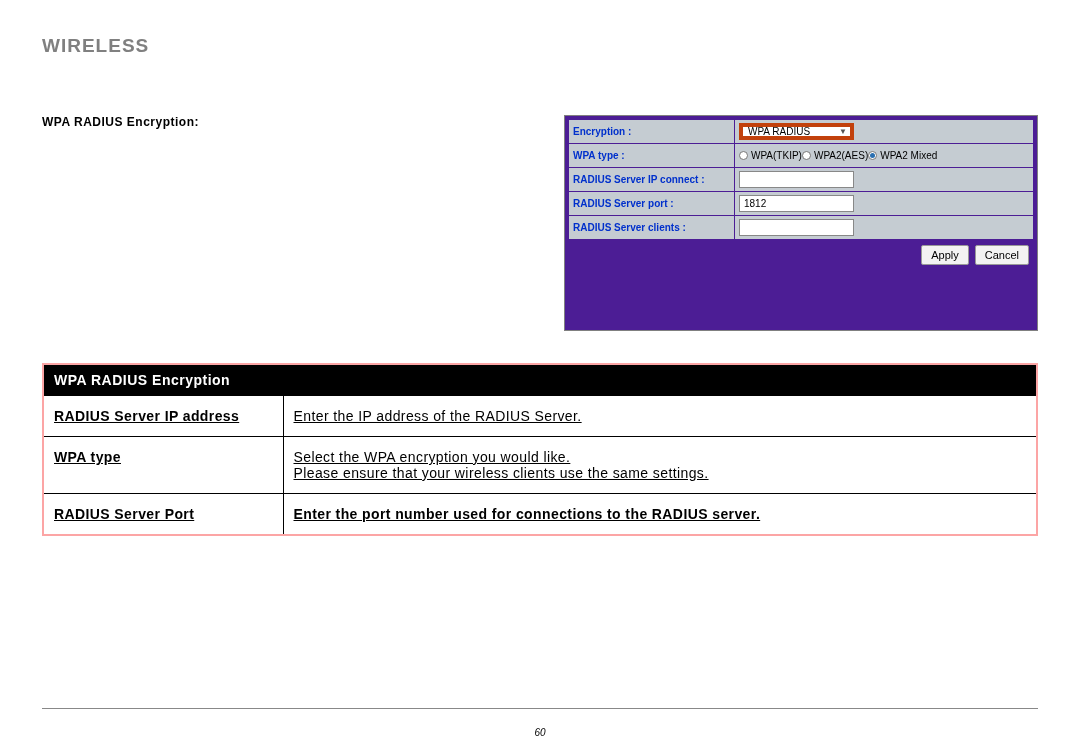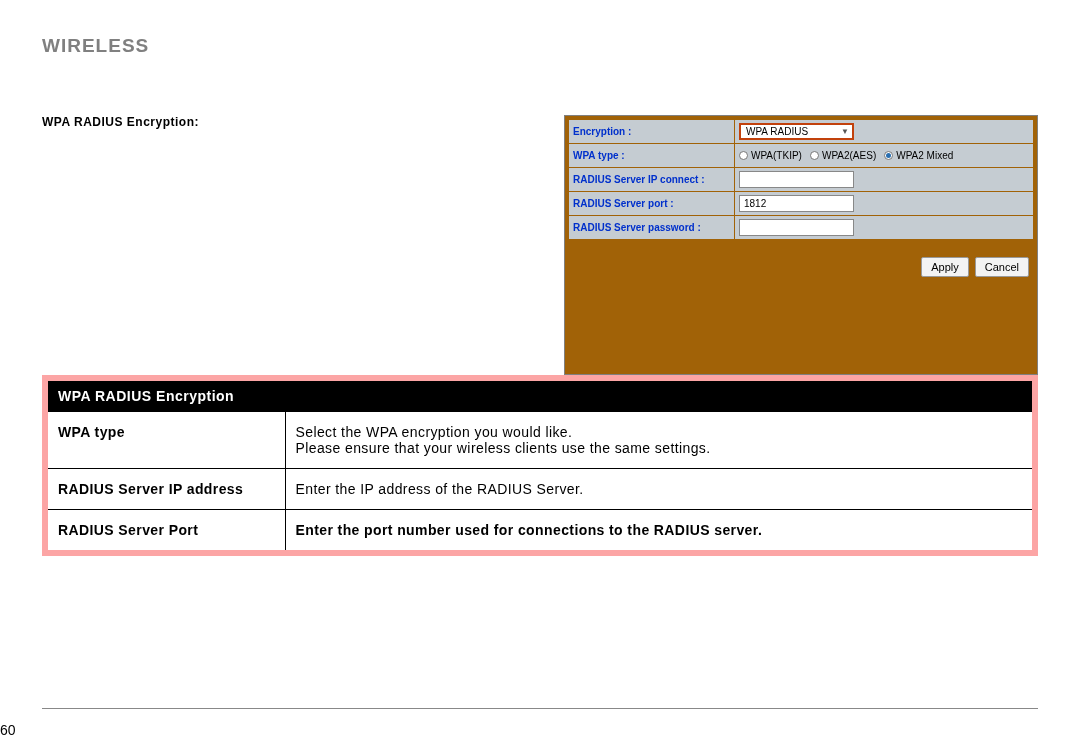--- a/index.html
+++ b/index.html
@@ -26,23 +26,23 @@
   .left-label {
     flex: 0 0 522px;
     font-size: 12px;
     font-weight: bold;
     color: #000;
     letter-spacing: 0.5px;
   }
   .config-panel {
     flex: 1;
     border: 1px solid #808080;
-    background: #a16207;
+    background: #4c1d95;
     padding: 4px 4px 4px 4px;
-    height: 260px;
+    height: 216px;
   }
   .config-row {
     display: flex;
     align-items: center;
     height: 23px;
     margin-bottom: 1px;
   }
   .config-label-cell {
     flex: 0 0 165px;
     background: #c5ccd2;
@@ -60,36 +60,36 @@
     flex: 1;
     background: #c5ccd2;
     height: 23px;
     display: flex;
     align-items: center;
     padding-left: 4px;
     margin-left: 1px;
   }
   .select-box {
     background: #ffffff;
-    border: 2px solid #c2410c;
+    border: 4px solid #c2410c;
     width: 115px;
     height: 17px;
     display: flex;
     align-items: center;
     justify-content: space-between;
     padding: 0 3px 0 5px;
     font-size: 10px;
   }
   .select-caret {
     font-size: 8px;
     color: #555;
   }
   .radio-group {
     display: flex;
-    gap: 8px;
+    gap: 0;
     font-size: 10px;
     color: #000;
     align-items: center;
   }
   .radio-item {
     display: flex;
     align-items: center;
     gap: 3px;
   }
   .radio-dot {
@@ -117,36 +117,37 @@
     font-size: 10px;
     padding-left: 4px;
     display: flex;
     align-items: center;
     text-align: center;
   }
   .button-row {
     display: flex;
     justify-content: flex-end;
     gap: 6px;
-    margin-top: 18px;
+    margin-top: 6px;
     padding-right: 4px;
   }
   .btn {
     background: #f3f3f3;
     border: 1px solid #999;
     border-radius: 2px;
     font-size: 11px;
     padding: 3px 9px;
     cursor: pointer;
   }
   .desc-table {
-    margin-top: 0;
+    margin-top: 32px;
     width: 100%;
-    border: 6px solid #fca5a5;
+    border: 2px solid #fca5a5;
     border-collapse: collapse;
+    text-decoration: underline;
   }
   .desc-header {
     background: #000000;
     color: #ffffff;
     font-size: 14px;
     font-weight: bold;
     padding: 7px 10px;
     letter-spacing: 0.5px;
   }
   .desc-row td {
@@ -168,21 +169,23 @@
     bottom: 47px;
     left: 42px;
     right: 42px;
     border: none;
     border-top: 1px solid #888;
   }
   .page-number {
     position: absolute;
     bottom: 18px;
     width: 100%;
-    font-size: 14px;
+    text-align: center;
+    font-size: 10px;
+    font-style: italic;
   }
 </style>
 </head>
 <body>
 
 <div class="page">
   <h1 class="page-title">WIRELESS</h1>
 
   <div class="upper-section">
     <div class="left-label">WPA RADIUS Encryption:</div>
@@ -240,21 +243,21 @@
         </div>
         <div class="config-value-cell">
           <div class="text-input">
             <span>1812</span>
           </div>
         </div>
       </div>
 
       <div class="config-row">
         <div class="config-label-cell">
-          <span class="config-label">RADIUS Server password :</span>
+          <span class="config-label">RADIUS Server clients :</span>
         </div>
         <div class="config-value-cell">
           <div class="text-input">
             <span></span>
           </div>
         </div>
       </div>
 
       <div class="button-row">
         <button class="btn">Apply</button>
@@ -262,29 +265,29 @@
       </div>
     </div>
   </div>
 
   <table class="desc-table">
     <tbody>
         <tr>
       <td class="desc-header" colspan="2">WPA RADIUS Encryption</td>
     </tr>
     <tr class="desc-row">
+      <td>RADIUS Server IP address</td>
+      <td>Enter the IP address of the RADIUS Server.</td>
+    </tr>
+    <tr class="desc-row">
       <td>WPA type</td>
       <td style="white-space: pre-line;">Select the WPA encryption you would like.
 Please ensure that your wireless clients use the same settings.</td>
     </tr>
     <tr class="desc-row">
-      <td>RADIUS Server IP address</td>
-      <td>Enter the IP address of the RADIUS Server.</td>
-    </tr>
-    <tr class="desc-row">
       <td>RADIUS Server Port</td>
       <td class="bold-desc">Enter the port number used for connections to the RADIUS server.</td>
     </tr>
   </tbody>
     </table>
 </div>
 
 <hr class="footer-hr">
 <div class="page-number">60</div>
 

